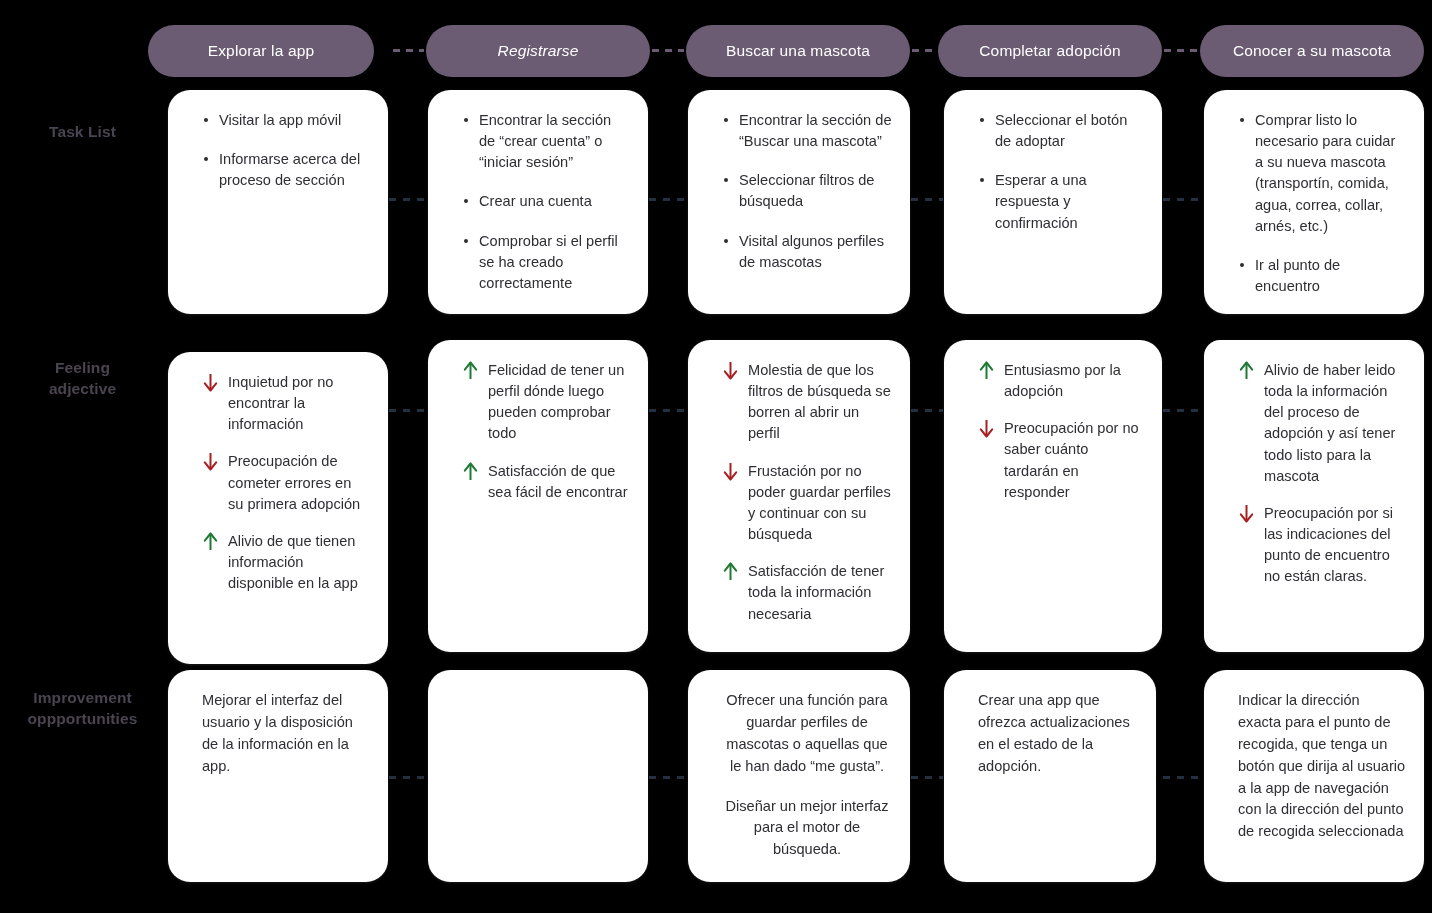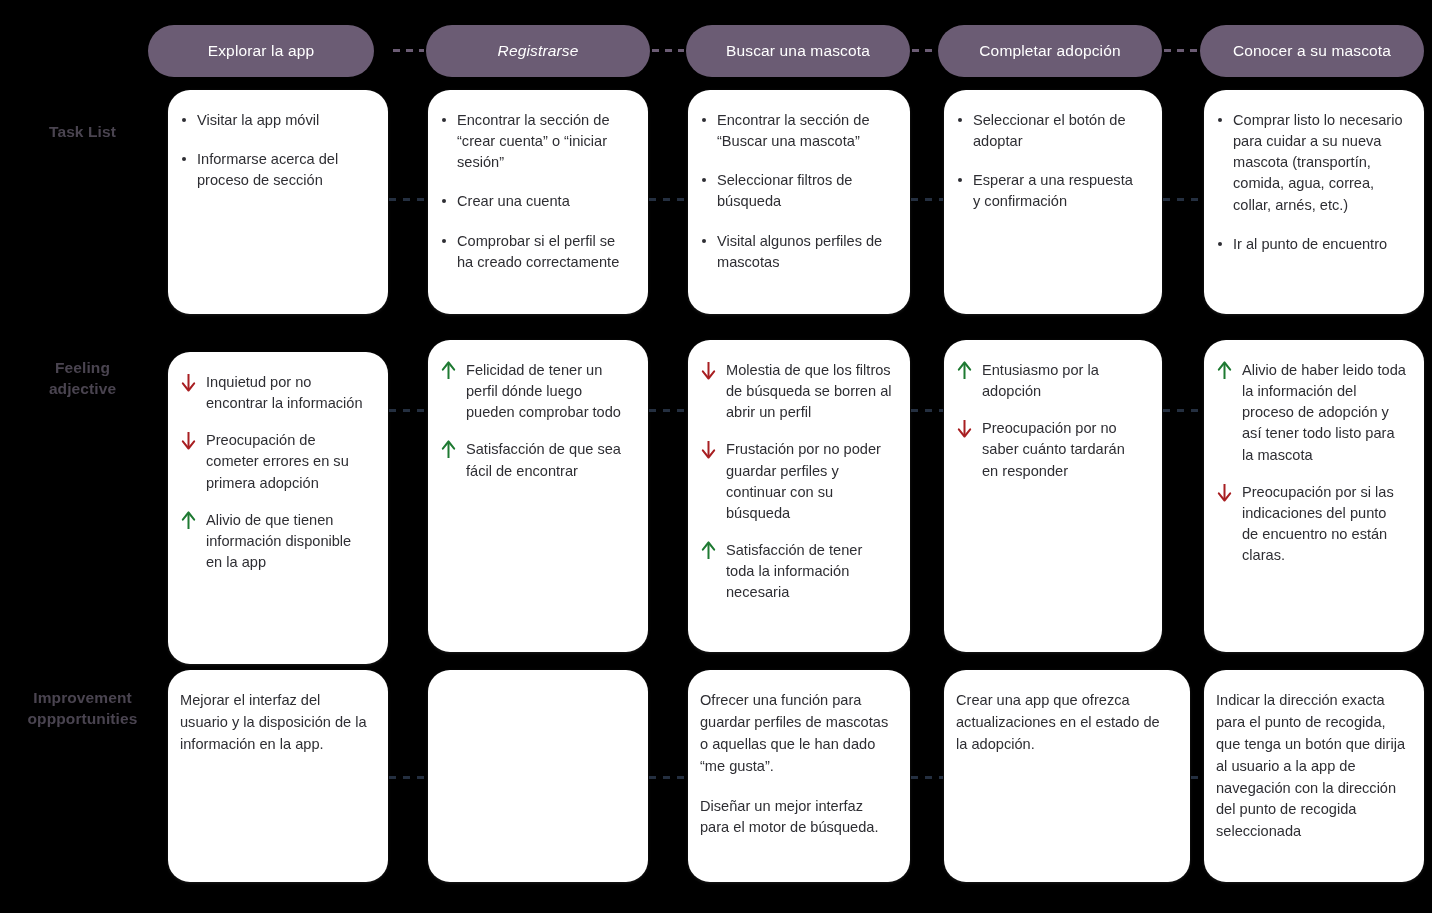--- a/index.html
+++ b/index.html
@@ -75,21 +75,21 @@
 
   
   .card {
     position: absolute;
     background: #ffffff;
     border-radius: 22px;
     box-shadow: 0 1px 3px rgba(255,255,255,0.10);
     overflow: hidden;
   }
   .card-inner {
-    padding: 20px 18px 14px 12px;
+    padding: 20px 18px 14px 34px;
   }
 
   
   ul.bullets {
     margin: 0; padding: 0; list-style: none;
   }
   ul.bullets li {
     position: relative;
     padding-left: 17px;
     margin-bottom: 18px;
@@ -270,21 +270,21 @@
               </span><span>Frustación por no poder guardar perfiles y continuar con su búsqueda</span></li>
             <li><span class="arrow">
                 <svg width="17" height="19" viewBox="0 0 17 19">
                   <path d="M8.5 18 L8.5 3" stroke="#1e7a32" stroke-width="2" fill="none"></path>
                   <path d="M8.5 1.5 L14.2 8.6 M8.5 1.5 L2.8 8.6" stroke="#1e7a32" stroke-width="2" fill="none" stroke-linecap="round"></path>
                 </svg>
               </span><span>Satisfacción de tener toda la información necesaria</span></li>
           </ul>
         </div>
       </div>
-      <div class="card" style="left: 688px; top: 670px; width: 222px; height: 212px;">
+      <div class="card" style="left: 688px; top: 670px; width: 222px; height: 212px; text-align: center;">
         <div class="card-inner">
           <div class="paras">
             <p>Ofrecer una función para guardar perfiles de mascotas o aquellas que le han dado “me gusta”.</p>
             <p>Diseñar un mejor interfaz para el motor de búsqueda.</p>
           </div>
         </div>
       </div>
       <div class="pill" style="left: 938px; width: 224px;">
         <span>Completar adopción</span>
       </div>
@@ -311,39 +311,39 @@
               </span><span>Entusiasmo por la adopción</span></li>
             <li><span class="arrow">
                 <svg width="17" height="19" viewBox="0 0 17 19">
                   <path d="M8.5 1 L8.5 16" stroke="#a81f22" stroke-width="2" fill="none"></path>
                   <path d="M8.5 17.5 L14.2 10.4 M8.5 17.5 L2.8 10.4" stroke="#a81f22" stroke-width="2" fill="none" stroke-linecap="round"></path>
                 </svg>
               </span><span>Preocupación por no saber cuánto tardarán en responder</span></li>
           </ul>
         </div>
       </div>
-      <div class="card" style="left: 944px; top: 670px; width: 246px; height: 212px;">
+      <div class="card" style="left: 944px; top: 670px; width: 212px; height: 212px;">
         <div class="card-inner">
           <div class="paras">
             <p>Crear una app que ofrezca actualizaciones en el estado de la adopción.</p>
           </div>
         </div>
       </div>
       <div class="pill" style="left: 1200px; width: 224px;">
         <span>Conocer a su mascota</span>
       </div>
       <div class="card" style="left: 1204px; top: 90px; width: 220px; height: 224px;">
         <div class="card-inner">
           <ul class="bullets">
             <li><span class="dot"></span><span>Comprar listo lo necesario para cuidar a su nueva mascota (transportín, comida, agua, correa, collar, arnés, etc.)</span></li>
             <li><span class="dot"></span><span>Ir al punto de encuentro</span></li>
           </ul>
         </div>
       </div>
-      <div class="card" style="left: 1204px; top: 340px; width: 220px; height: 312px;">
+      <div class="card" style="left: 1204px; top: 340px; width: 220px; height: 312px; border-radius: 16px;">
         <div class="card-inner">
           <ul class="feelings">
             <li><span class="arrow">
                 <svg width="17" height="19" viewBox="0 0 17 19">
                   <path d="M8.5 18 L8.5 3" stroke="#1e7a32" stroke-width="2" fill="none"></path>
                   <path d="M8.5 1.5 L14.2 8.6 M8.5 1.5 L2.8 8.6" stroke="#1e7a32" stroke-width="2" fill="none" stroke-linecap="round"></path>
                 </svg>
               </span><span>Alivio de haber leido toda la información del proceso de adopción y así tener todo listo para la mascota</span></li>
             <li><span class="arrow">
                 <svg width="17" height="19" viewBox="0 0 17 19">

